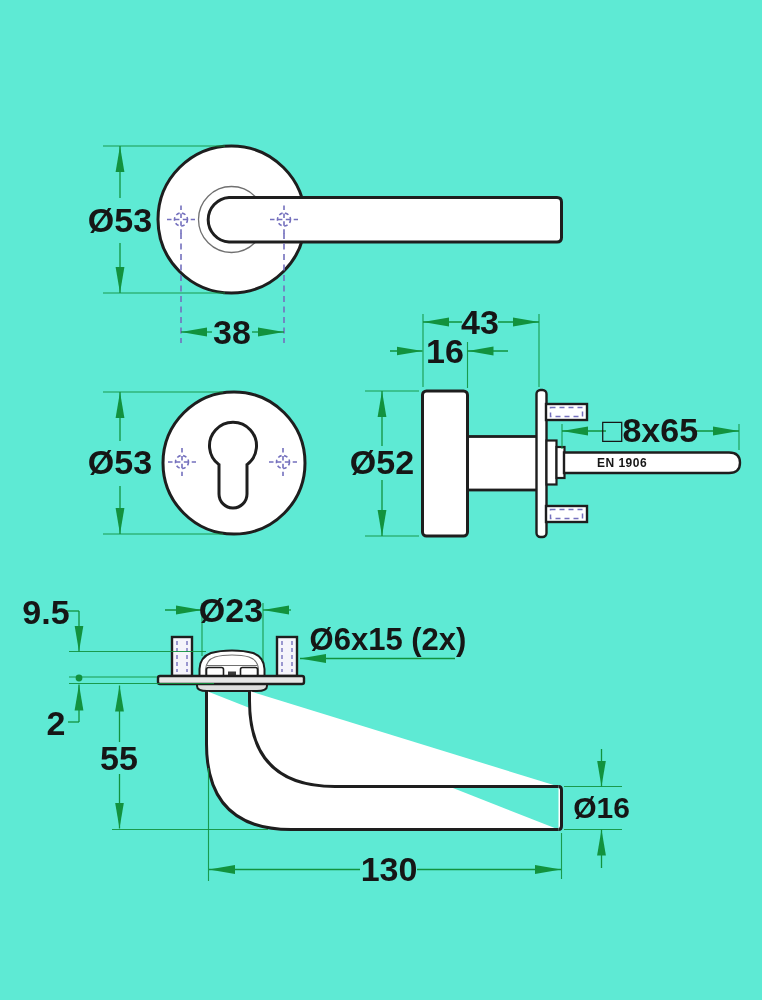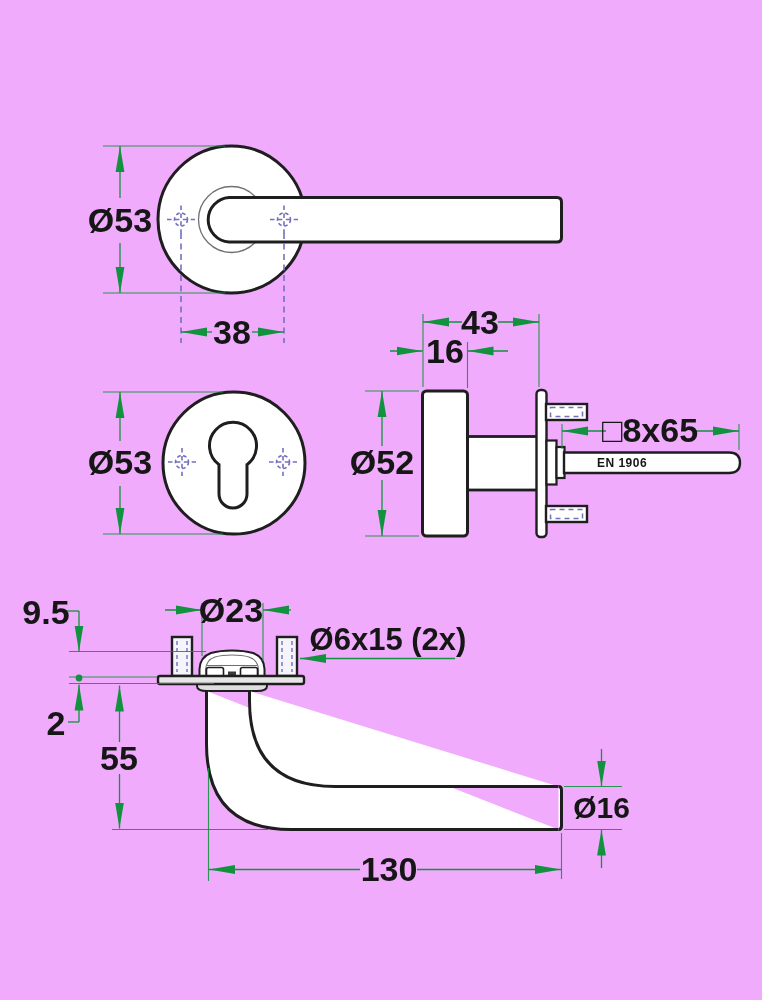--- a/index.html
+++ b/index.html
@@ -1,16 +1,16 @@
 <!DOCTYPE html>
 <html><head>
 <meta charset="utf-8">
 <style>
   html,body{margin:0;padding:0;background:#ffffff;}
-  .stage{width:762px;height:1000px;position:relative;background:#f0abfc;}
+  .stage{width:762px;height:1000px;position:relative;background:#5eead4;}
   svg{display:block;}
   .dim-text{font-family:"Liberation Sans",sans-serif;font-weight:700;font-size:34px;fill:#161616;}
   .dim-text-md{font-family:"Liberation Sans",sans-serif;font-weight:700;font-size:31px;fill:#161616;}
   .dim-text-sm{font-family:"Liberation Sans",sans-serif;font-weight:700;font-size:30px;fill:#161616;}
   .dim-text-tiny{font-family:"Liberation Sans",sans-serif;font-weight:700;font-size:12px;fill:#161616;letter-spacing:.5px;}
   .outline{stroke:#1e1e1e;fill:#ffffff;}
   .thin{stroke:#707070;fill:none;}
   .dimline{stroke:#12923e;stroke-width:1.3;fill:none;}
   .extline{stroke:#12923e;stroke-width:1.1;fill:none;opacity:.9;}
   .cdash{stroke:#7470bd;fill:none;}

